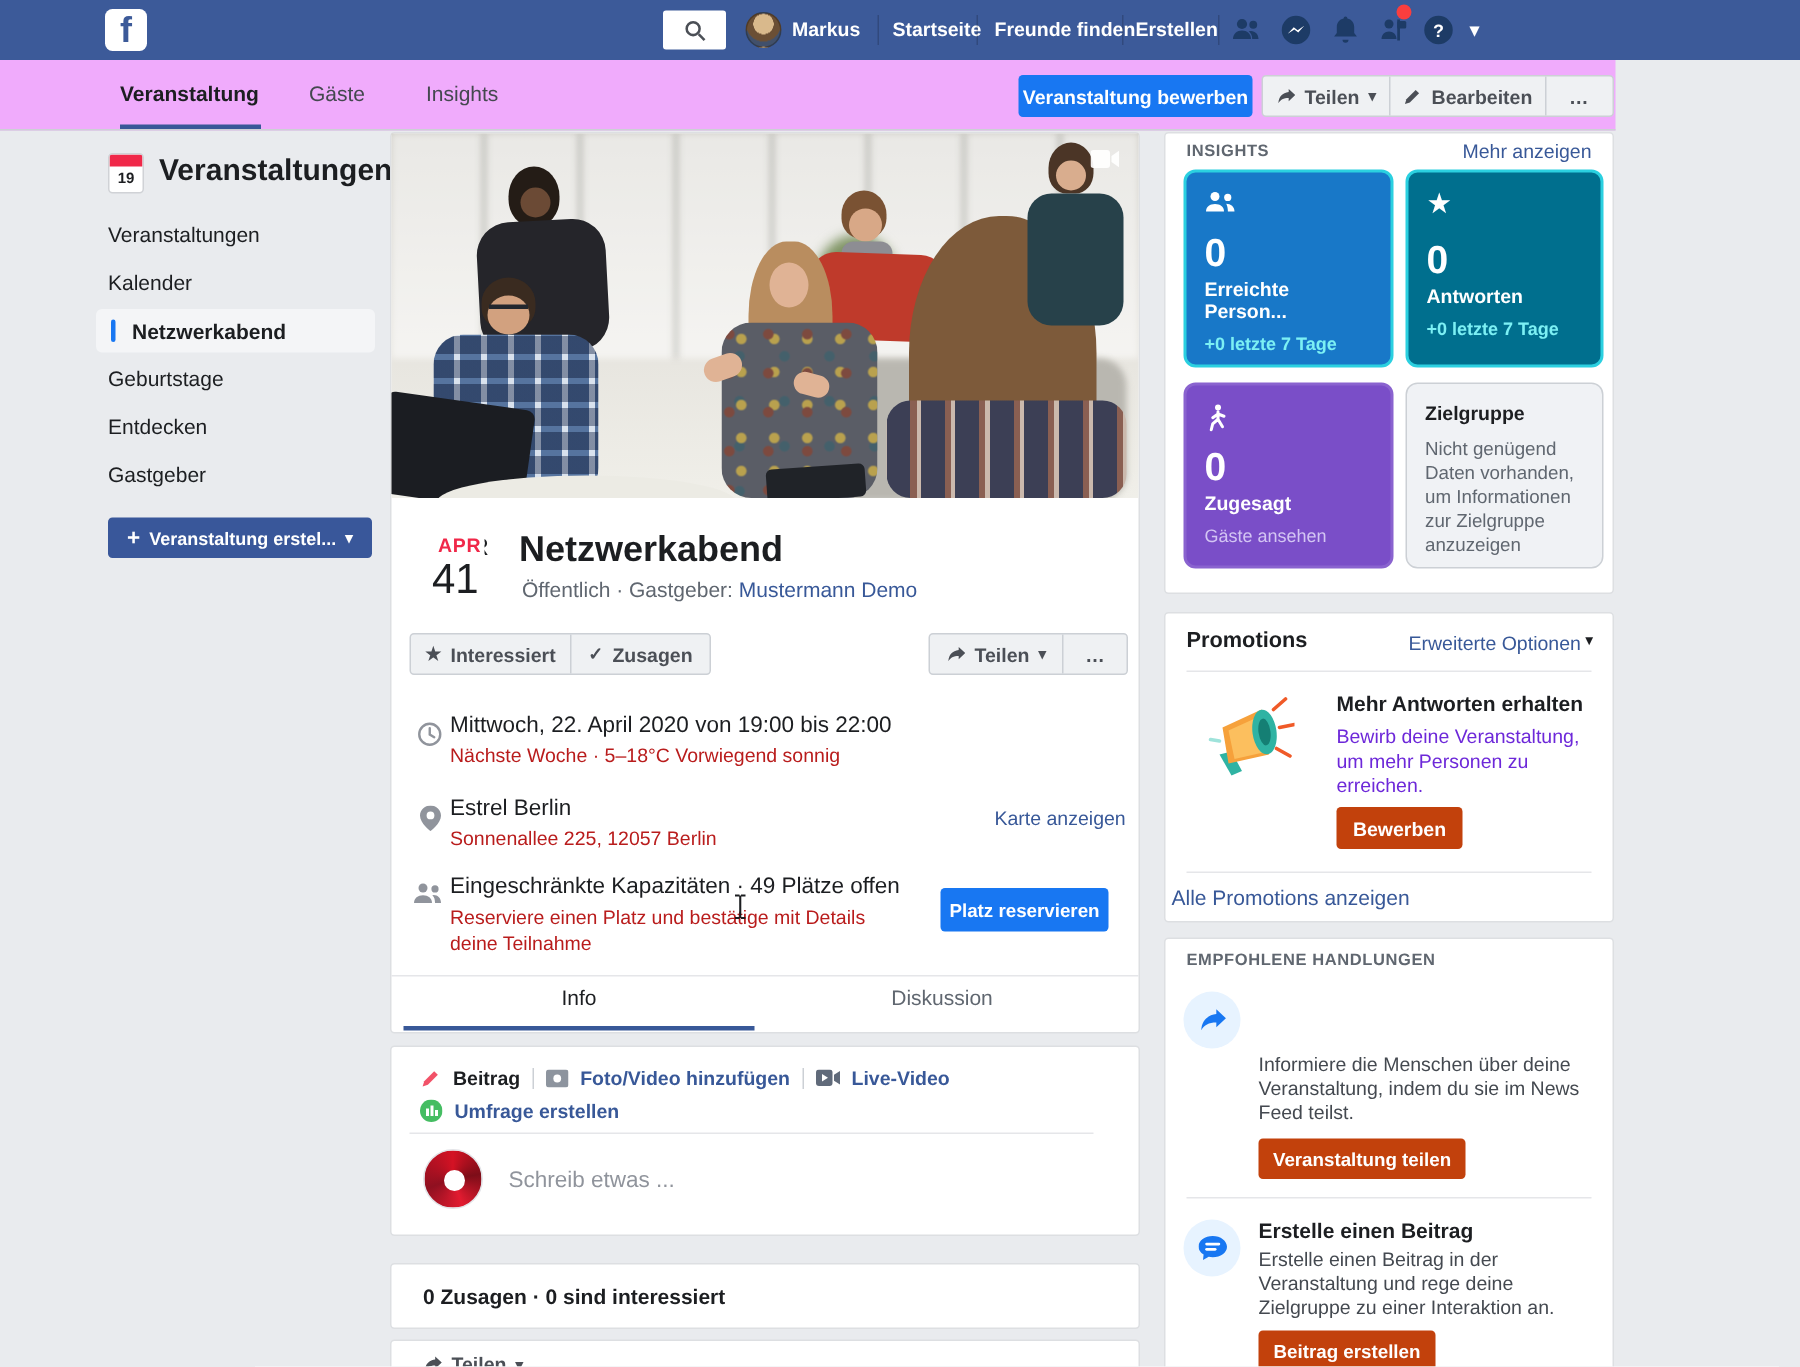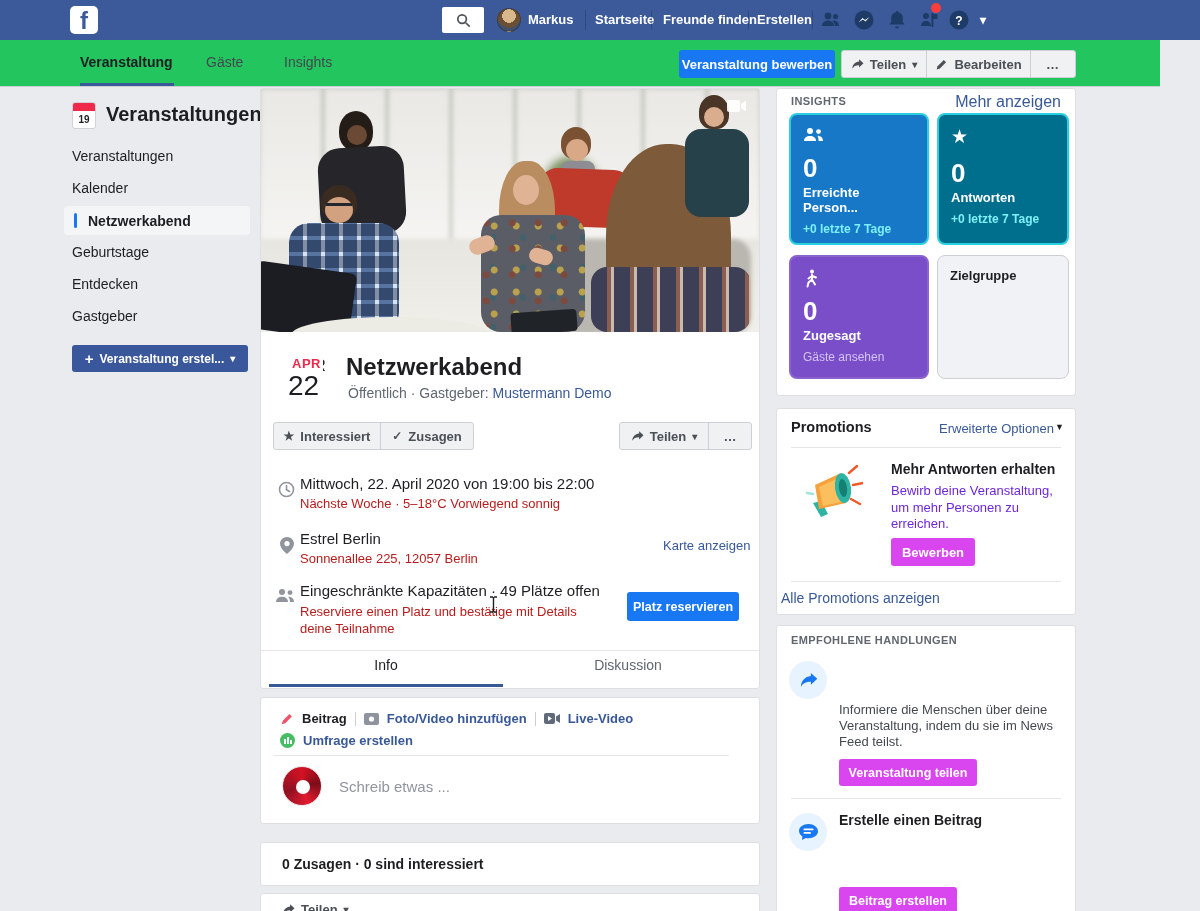--- a/index.html
+++ b/index.html
@@ -2,21 +2,21 @@
 <html><head>
 <meta charset="utf-8">
 <style>
   html,body{margin:0;padding:0;}
   #app{position:relative;width:1200px;height:911px;background:#e9ebee;overflow:hidden;
        font-family:"Liberation Sans",sans-serif;color:#1c1e21;-webkit-font-smoothing:antialiased;}
   .abs{position:absolute;box-sizing:border-box;}
   .card{position:absolute;background:#fff;border:1px solid #dddfe2;border-radius:3px;box-sizing:border-box;}
   .btn{display:flex;align-items:center;justify-content:center;border-radius:3px;font-weight:bold;cursor:pointer;box-sizing:border-box;}
   .btn-blue{background:#1877f2;color:#fff;}
-  .btn-dark{background:#d946ef;color:#fff;}
+  .btn-dark{background:#c2410c;color:#fff;}
   .seg-group{display:flex;align-items:stretch;background:#eff1f3;border:1px solid #ccd0d5;border-radius:3px;color:#4b4f56;font-weight:bold;font-size:13px;}
   .seg{display:flex;align-items:center;justify-content:center;gap:6px;cursor:pointer;}
   .seg + .seg{border-left:1px solid #ccd0d5;}
   .link{color:#385898;cursor:pointer;text-decoration:none;}
   .topbar{left:0;top:0;width:1200px;height:40px;background:#3c5a99;}
   .toplink{position:absolute;top:0;height:40px;line-height:40px;color:#fff;font-weight:bold;font-size:13px;cursor:pointer;}
   .topdiv{position:absolute;top:10px;width:1px;height:20px;background:rgba(0,0,0,0.18);}
   .topicon{position:absolute;top:9px;width:22px;height:22px;cursor:pointer;}
   .sideitem{position:absolute;left:72px;font-size:14px;color:#1c1e21;cursor:pointer;}
   .gray-sub{color:#b91c1c;}
@@ -88,21 +88,21 @@
     <span class="abs" style="left:931px;top:3px;width:10px;height:10px;border-radius:50%;background:#fa3e3e;"></span>
     <span class="topicon" style="left:948px;">
       <svg width="22" height="22" viewBox="0 0 22 22">
           <circle cx="11" cy="11" r="9.5" fill="#1d3b66"></circle>
           <text x="11" y="15.5" text-anchor="middle" font-size="12" font-weight="bold" fill="#fff" font-family="Liberation Sans, sans-serif">?</text>
         </svg>
     </span>
     <span class="toplink" style="left:980px;font-size:12px;">▾</span>
   </header>
 
-  <div class="abs" style="left:0;top:40px;width:1160px;height:47px;background:#22c55e;border-bottom:1px solid #ccd0d5;">
+  <div class="abs" style="left:0;top:40px;width:1077px;height:47px;background:#f0abfc;border-bottom:1px solid #ccd0d5;">
     <span class="abs" style="left:80px;line-height:45px;font-size:14px;font-weight:bold;color:#1c1e21;cursor:pointer;">Veranstaltung</span>
     <div class="abs" style="left:80px;top:43px;width:94px;height:3px;background:#385898;"></div>
     <span class="abs" style="left:206px;line-height:45px;font-size:14px;color:#44484f;cursor:pointer;">Gäste</span>
     <span class="abs" style="left:284px;line-height:45px;font-size:14px;color:#44484f;cursor:pointer;">Insights</span>
 
     <div class="abs btn btn-blue" style="left:679px;top:10px;width:156px;height:28px;font-size:13px;">
       <span>Veranstaltung bewerben</span>
     </div>
     <div class="abs seg-group" style="left:841px;top:10px;height:28px;">
       <div class="seg" style="width:84px;">
@@ -194,21 +194,21 @@
 
       <span class="abs" style="right:12px;top:10px;">
         <svg width="20" height="14" viewBox="0 0 20 14">
             <rect x="0" y="1" width="13" height="12" rx="2" fill="#fff" opacity=".92"></rect>
             <path d="M14 5l5-3.5v11L14 9z" fill="#fff" opacity=".92"></path>
           </svg>
       </span>
     </div>
 
     <span class="abs" style="left:292px;top:356px;margin-left:-260px;margin-top:-88px;">APR</span>
-    <span class="abs" style="left:27px;top:281px;font-size:28px;color:#1c1e21;">22</span>
+    <span class="abs" style="left:27px;top:281px;font-size:28px;color:#1c1e21;">41</span>
     <span class="abs" style="left:85px;top:264px;font-size:24px;font-weight:bold;">Netzwerkabend</span>
     <div class="abs" style="left:87px;top:296px;font-size:14px;color:#606770;">
       <span>Öffentlich · Gastgeber:</span>
       <a class="link">Mustermann Demo</a>
     </div>
 
     <div class="abs seg-group" style="left:12px;top:333px;height:28px;">
       <div class="seg" style="width:106px;">
         <span style="font-size:12px;">★</span>
         <span>Interessiert</span>
@@ -335,21 +335,21 @@
             <path d="M10 4.2V1.6l5.4 5-5.4 5V9c-4.3 0-6.8 1.4-8.4 4.3C1.6 8.4 5 4.7 10 4.2z"></path>
           </svg>
       </span>
       <span>Teilen</span>
       <span style="font-size:10px;">▾</span>
     </div>
   </section>
 
   <section class="card" style="left:776px;top:88px;width:300px;height:308px;">
     <span style="position:absolute;left:14px;top:6px;font-size:11px;font-weight:bold;color:#606770;letter-spacing:.4px;">INSIGHTS</span>
-    <a class="link" style="position:absolute;right:14px;top:4px;font-size:16px;">Mehr anzeigen</a>
+    <a class="link" style="position:absolute;right:14px;top:4px;font-size:13px;">Mehr anzeigen</a>
 
     <div class="ins-card" style="left:12px;top:24px;width:140px;height:132px;background:#1878c8;border:2px solid #2bd0e0;">
       <span>
         <svg width="22" height="15" viewBox="0 0 22 15" fill="#fff">
             <circle cx="7" cy="4" r="3"></circle>
             <path d="M1 14c0-3.2 2.6-5 6-5s6 1.8 6 5z"></path>
             <circle cx="15.5" cy="4.6" r="2.4"></circle>
             <path d="M14.5 8.8c3 .1 5.5 1.8 5.5 5.2h-4.4c0-2.2-.5-4-1.1-5.2z"></path>
           </svg>
       </span>
@@ -372,20 +372,21 @@
             <path d="M9 5.5v5M9 7l4 1.5M9 7L5.5 9.5M9 10.5l3 5M9 10.5l-3.5 3-1 4"></path>
           </svg>
       </span>
       <div class="ins-val" style="margin-top:8px;">0</div>
       <div class="ins-label">Zugesagt</div>
       <div class="ins-sub" style="color:#d3c5f3;font-weight:normal;">Gäste ansehen</div>
     </div>
 
     <div class="ins-card" style="left:160px;top:166px;width:132px;height:124px;background:#f0f2f5;border:1px solid #ccd0d5;color:#1c1e21;">
       <div style="font-size:13px;font-weight:bold;">Zielgruppe</div>
+      <div style="font-size:12.5px;color:#606770;line-height:16px;margin-top:8px;">Nicht genügend Daten vorhanden, um Informationen zur Zielgruppe anzuzeigen</div>
     </div>
   </section>
 
   <section class="card" style="left:776px;top:408px;width:300px;height:207px;">
     <span style="position:absolute;left:14px;top:10px;font-size:14.5px;font-weight:bold;">Promotions</span>
     <a class="link" style="position:absolute;left:162px;top:12px;font-size:13px;">Erweiterte Optionen</a>
     <span style="position:absolute;left:278px;top:13px;font-size:9px;color:#1c1e21;cursor:pointer;">▼</span>
     <div class="hr" style="left:14px;top:38px;width:270px;"></div>
 
     <span style="position:absolute;left:22px;top:54px;">
@@ -427,20 +428,21 @@
     <div class="rec-circle" style="left:12px;top:187px;">
       <span>
         <svg width="19" height="17" viewBox="0 0 19 17">
             <path d="M9.5 0C4.3 0 0 3.1 0 7c0 2.2 1.3 4.1 3.4 5.4L3 16l3.8-2.1c.9.2 1.8.3 2.7.3 5.2 0 9.5-3.1 9.5-7S14.7 0 9.5 0z" fill="#1877f2"></path>
             <rect x="4.5" y="4.5" width="10" height="1.8" rx=".9" fill="#fff"></rect>
             <rect x="4.5" y="8" width="7.5" height="1.8" rx=".9" fill="#fff"></rect>
           </svg>
       </span>
     </div>
     <span style="position:absolute;left:62px;top:186px;width:226px;font-size:14px;font-weight:bold;">Erstelle einen Beitrag</span>
+    <span style="position:absolute;left:62px;top:206px;width:232px;font-size:13px;color:#444950;line-height:16px;">Erstelle einen Beitrag in der Veranstaltung und rege deine Zielgruppe zu einer Interaktion an.</span>
     <div class="abs btn btn-dark" style="left:62px;top:261px;width:118px;height:27px;font-size:12.5px;">
       <span>Beitrag erstellen</span>
     </div>
   </section>
 
   <span class="abs" style="left:292px;top:356px;font-size:13px;font-weight:bold;color:#f02849;letter-spacing:.5px;background:#fff;padding-right:2px;">APR</span>
 
 </div>
 
 </body></html>

